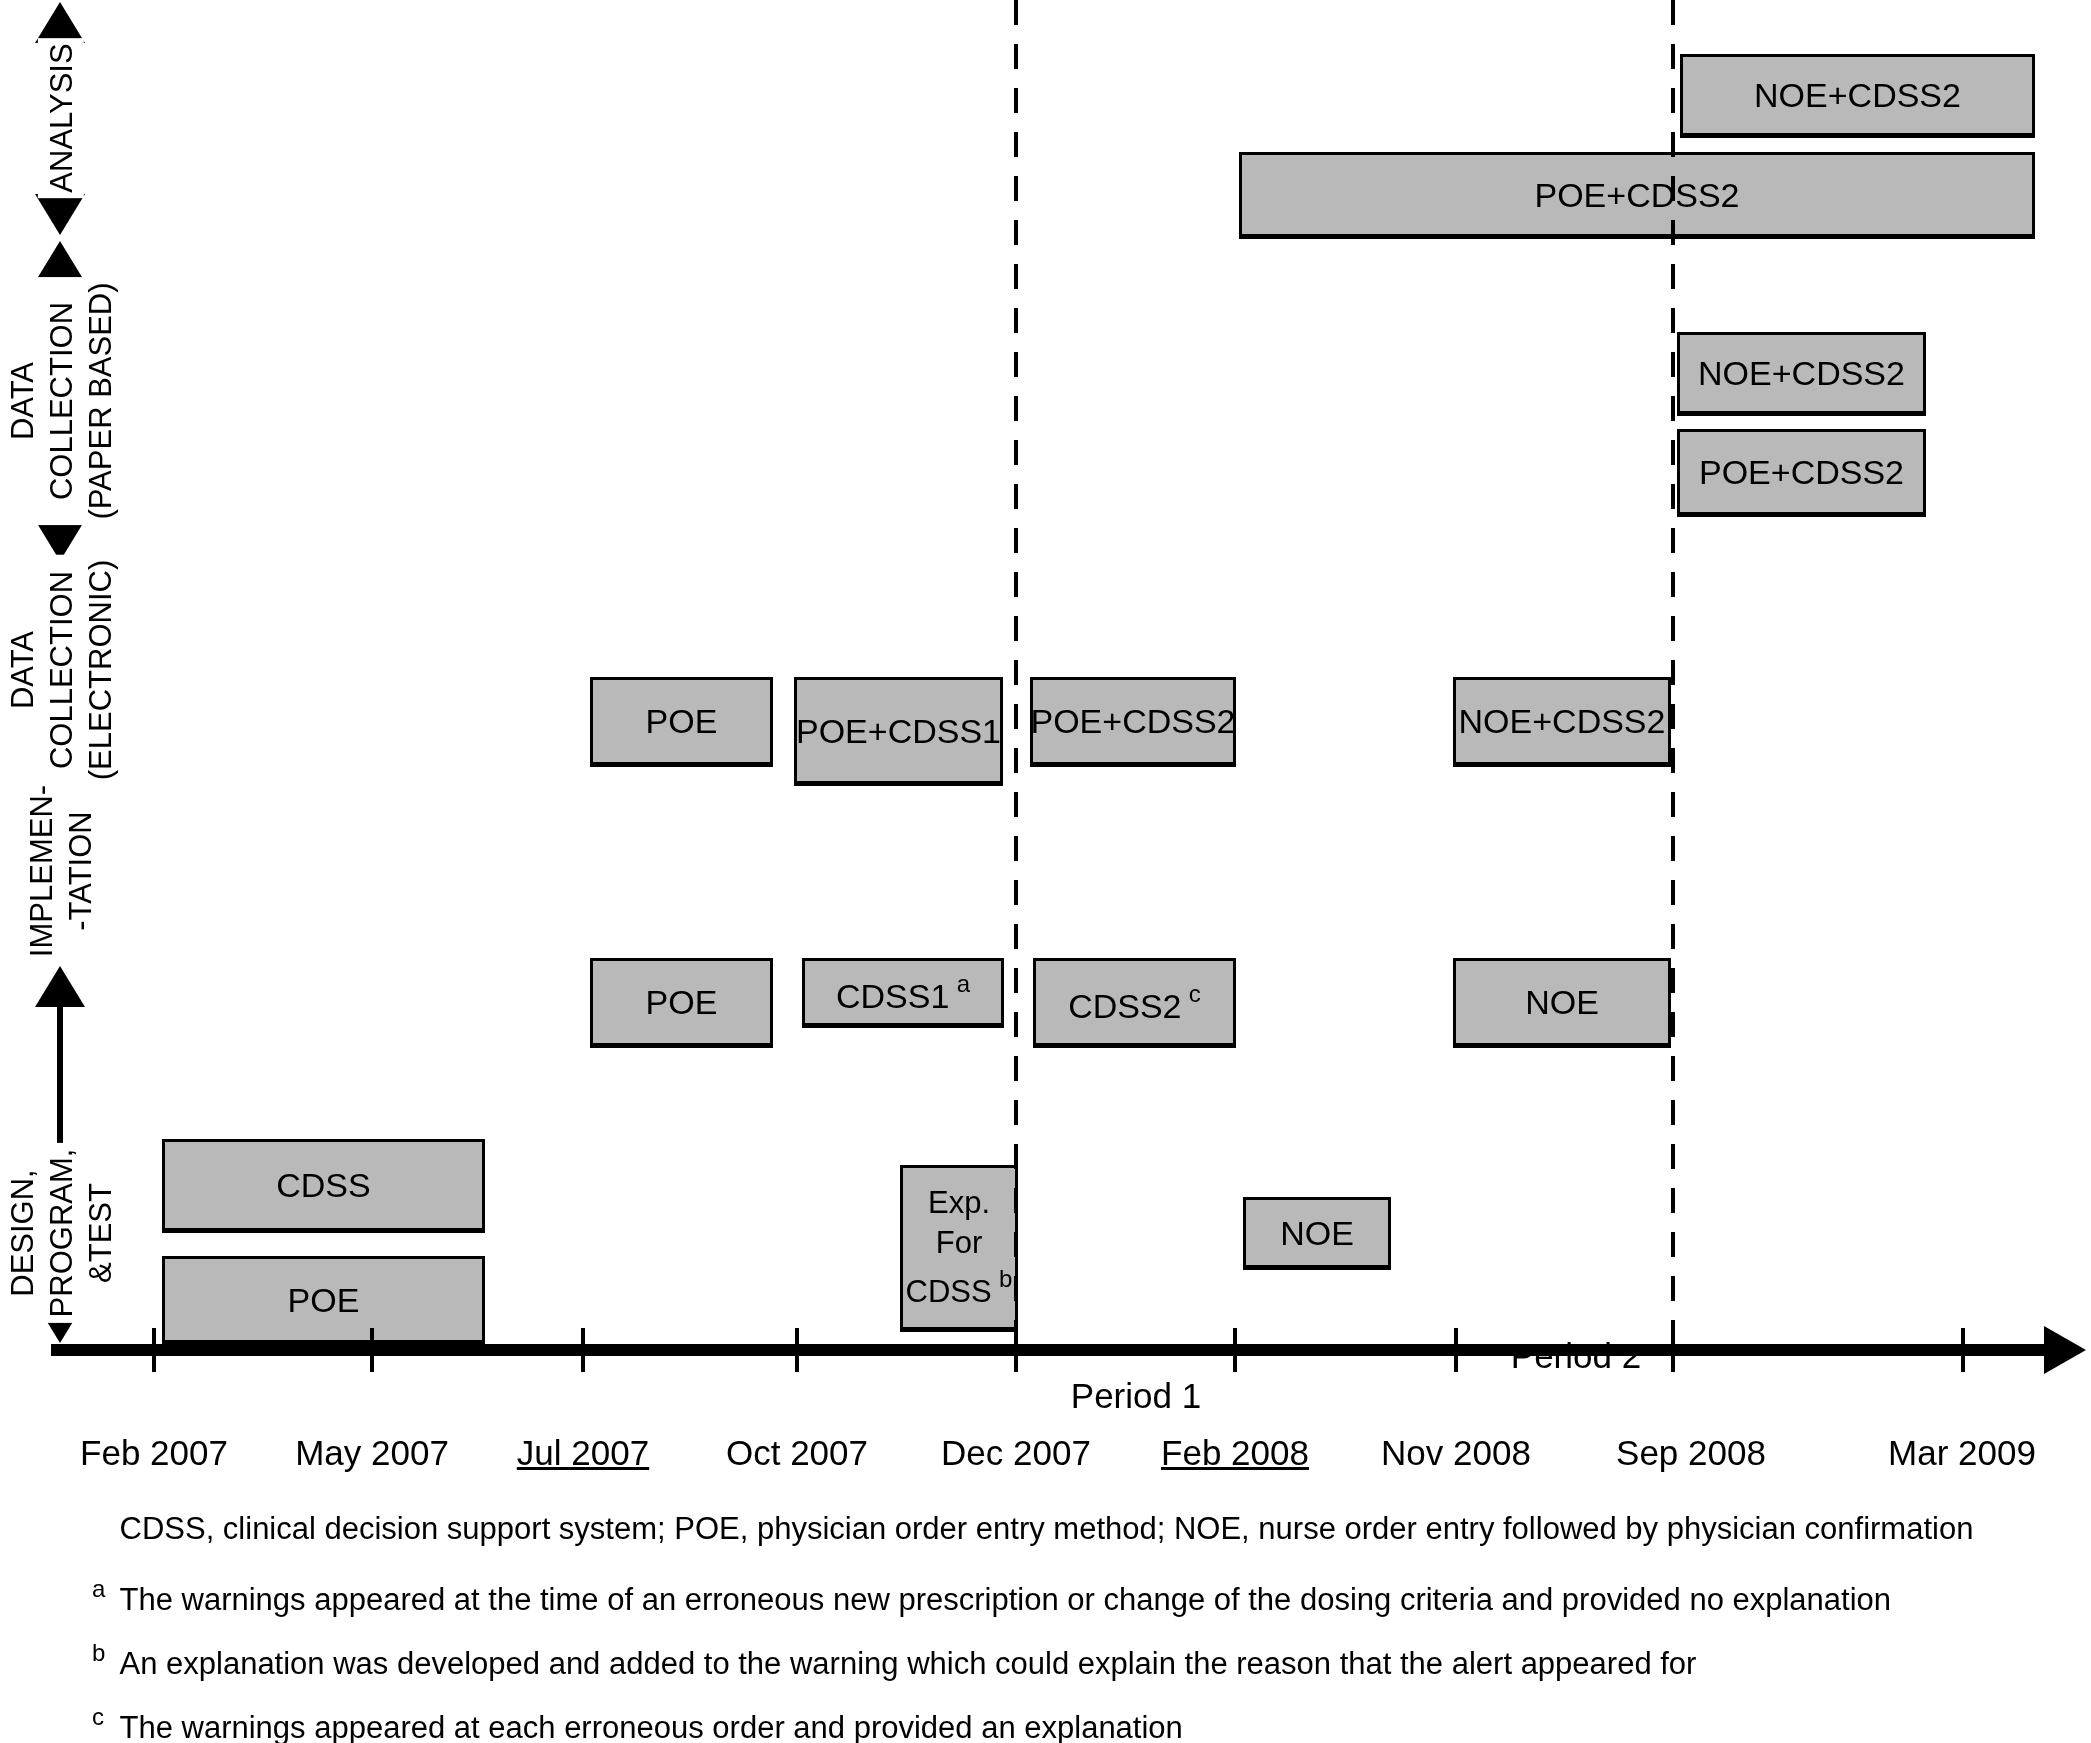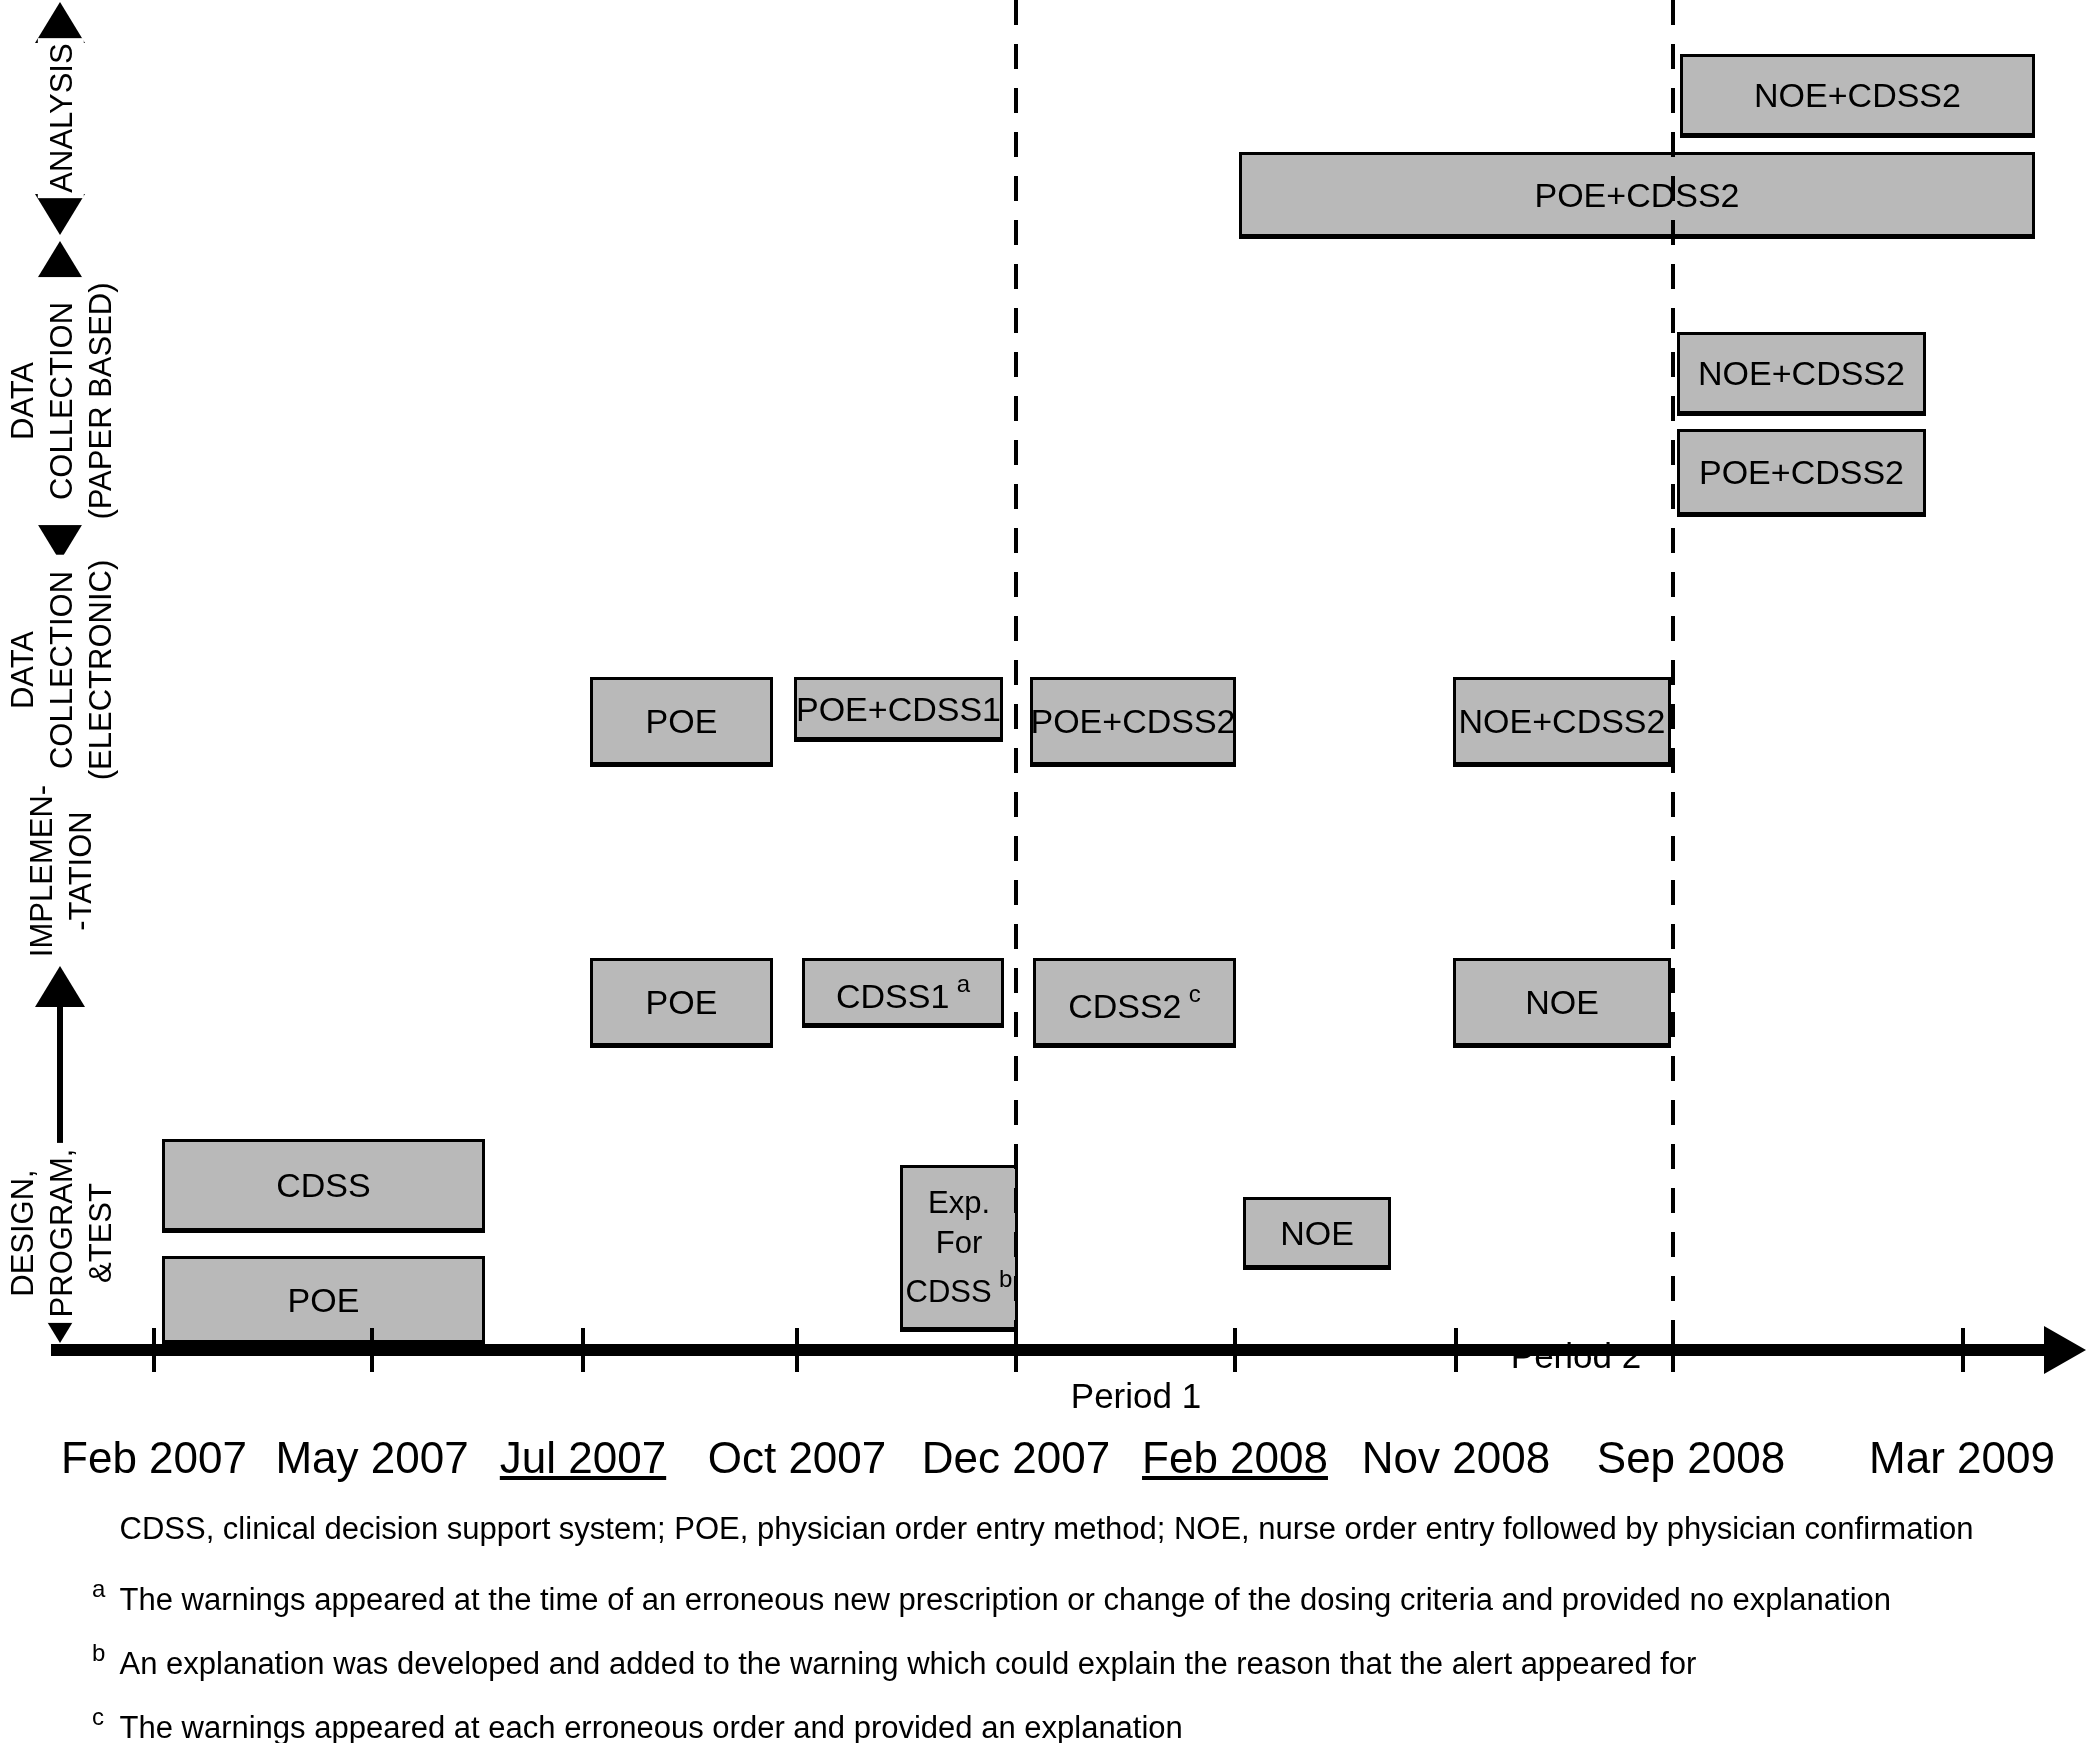--- a/index.html
+++ b/index.html
@@ -24,21 +24,21 @@
     display:flex; flex-direction:column; align-items:center; justify-content:center;
     font-size:34px; line-height:40px; text-align:center;}
   .gbox sup{font-size:24px; position:relative; top:-3.7px; margin-left:7.3px;}
   
   .axis{position:absolute; height:12px; background:#000;}
   .axis-arrow{position:absolute; width:0; height:0;
     border-top:24px solid transparent; border-bottom:24px solid transparent; border-left:42px solid #000;}
   .tick{position:absolute; width:3.7px; height:44px; background:#000;}
   .dashedline{position:absolute; top:0; width:3.7px;
     background:repeating-linear-gradient(to bottom,#000 0 25px,transparent 25px 44px);}
-  .date-label{position:absolute; transform:translateX(-50%); font-size:44px; white-space:nowrap;}
+  .date-label{position:absolute; transform:translateX(-50%); font-size:35px; white-space:nowrap;}
   .period-label{position:absolute; transform:translateX(-50%); font-size:35px; white-space:nowrap;}
   
   .footnote{position:absolute; left:92px; font-size:31px; white-space:nowrap;}
   .footnote .fsup{display:inline-block; width:27.5px; font-size:24px; vertical-align:13px;}
 </style>
 </head>
 <body>
 
 <div class="canvas" id="canvas">
     <div class="section" style="top: 1.8px; height: 233px;">
@@ -96,21 +96,21 @@
     </div>
     <div class="gbox" style="left: 1677px; top: 332px; width: 249px; height: 84px; background: rgb(185, 185, 185); border-color: rgb(0, 0, 0); font-size: 34px;">
       <div style="white-space: nowrap;"><span>NOE+CDSS2</span></div>
     </div>
     <div class="gbox" style="left: 1677px; top: 429px; width: 249px; height: 88px; background: rgb(185, 185, 185); border-color: rgb(0, 0, 0); font-size: 34px;">
       <div style="white-space: nowrap;"><span>POE+CDSS2</span></div>
     </div>
     <div class="gbox" style="left: 590px; top: 677px; width: 183px; height: 90px; background: rgb(185, 185, 185); border-color: rgb(0, 0, 0); font-size: 34px;">
       <div style="white-space: nowrap;"><span>POE</span></div>
     </div>
-    <div class="gbox" style="left: 794px; top: 677px; width: 209px; height: 65px; background: rgb(185, 185, 185); border-color: rgb(0, 0, 0); font-size: 34px;">
+    <div class="gbox" style="left: 794px; top: 677px; width: 209px; height: 109px; background: rgb(185, 185, 185); border-color: rgb(0, 0, 0); font-size: 34px;">
       <div style="white-space: nowrap;"><span>POE+CDSS1</span></div>
     </div>
     <div class="gbox" style="left: 1030px; top: 677px; width: 206px; height: 90px; background: rgb(185, 185, 185); border-color: rgb(0, 0, 0); font-size: 34px;">
       <div style="white-space: nowrap;"><span>POE+CDSS2</span></div>
     </div>
     <div class="gbox" style="left: 1453px; top: 677px; width: 218px; height: 90px; background: rgb(185, 185, 185); border-color: rgb(0, 0, 0); font-size: 34px;">
       <div style="white-space: nowrap;"><span>NOE+CDSS2</span></div>
     </div>
     <div class="gbox" style="left: 590px; top: 958px; width: 183px; height: 90px; background: rgb(185, 185, 185); border-color: rgb(0, 0, 0); font-size: 34px;">
       <div style="white-space: nowrap;"><span>POE</span></div>

